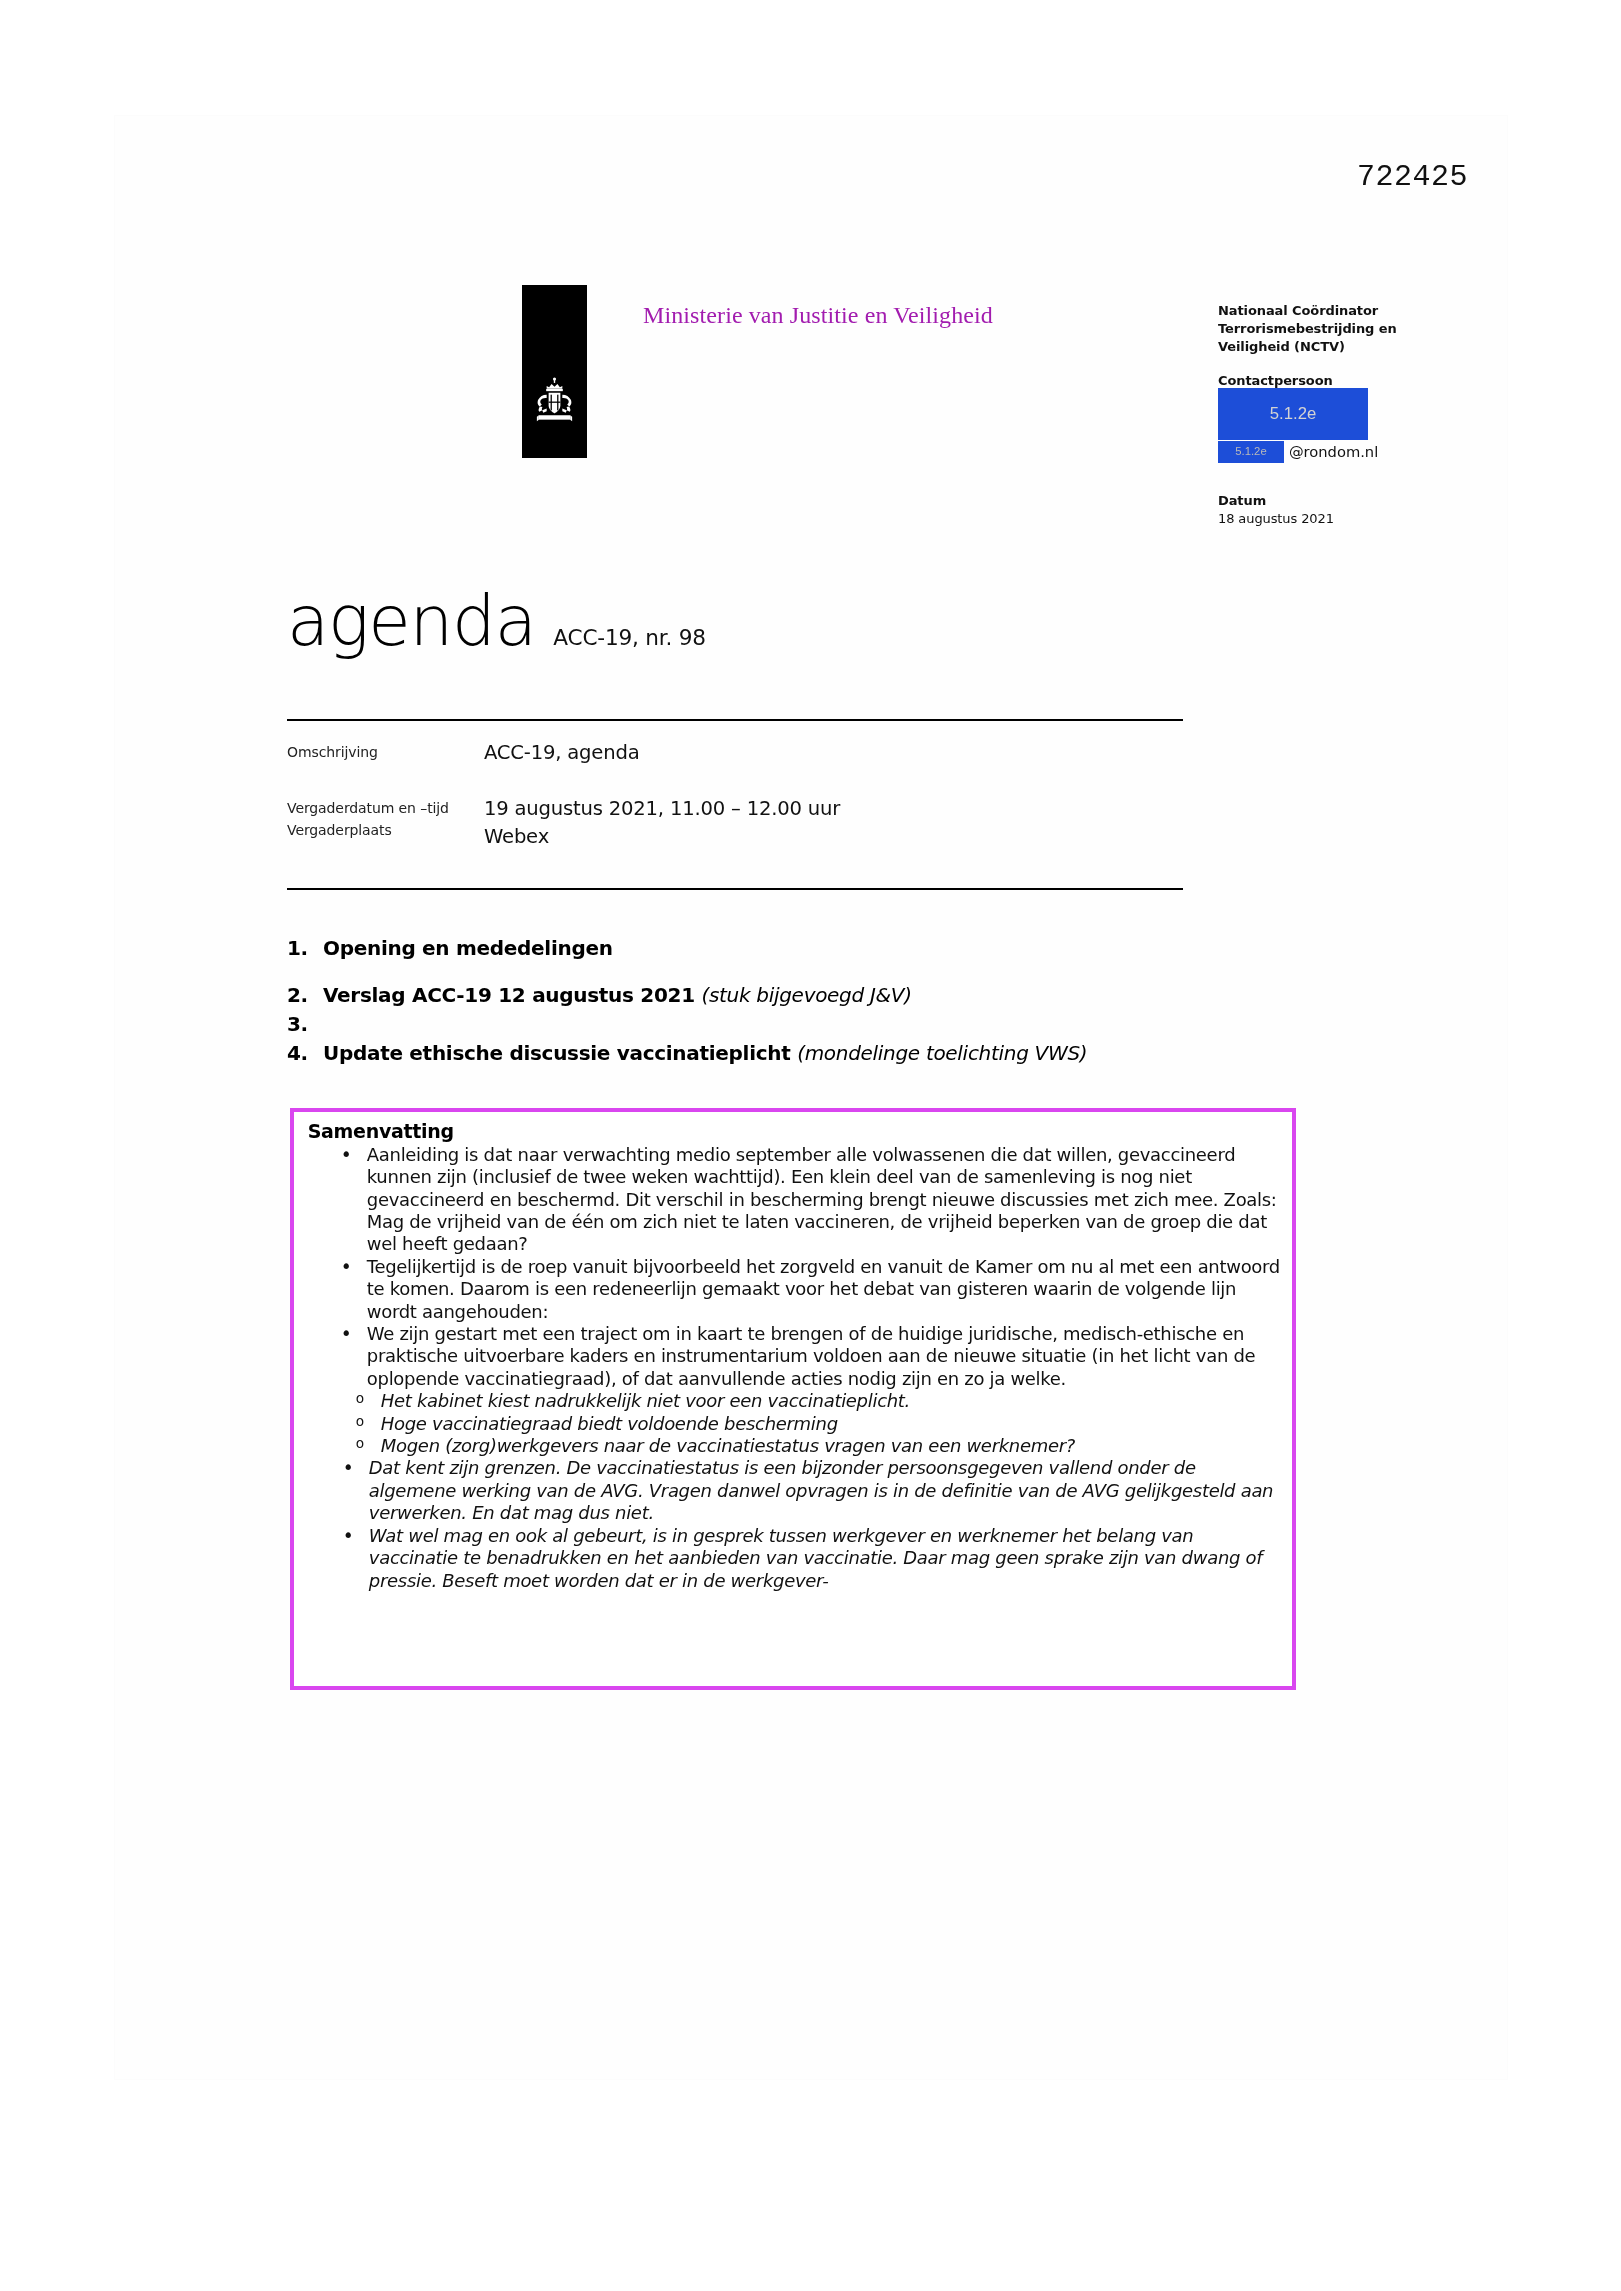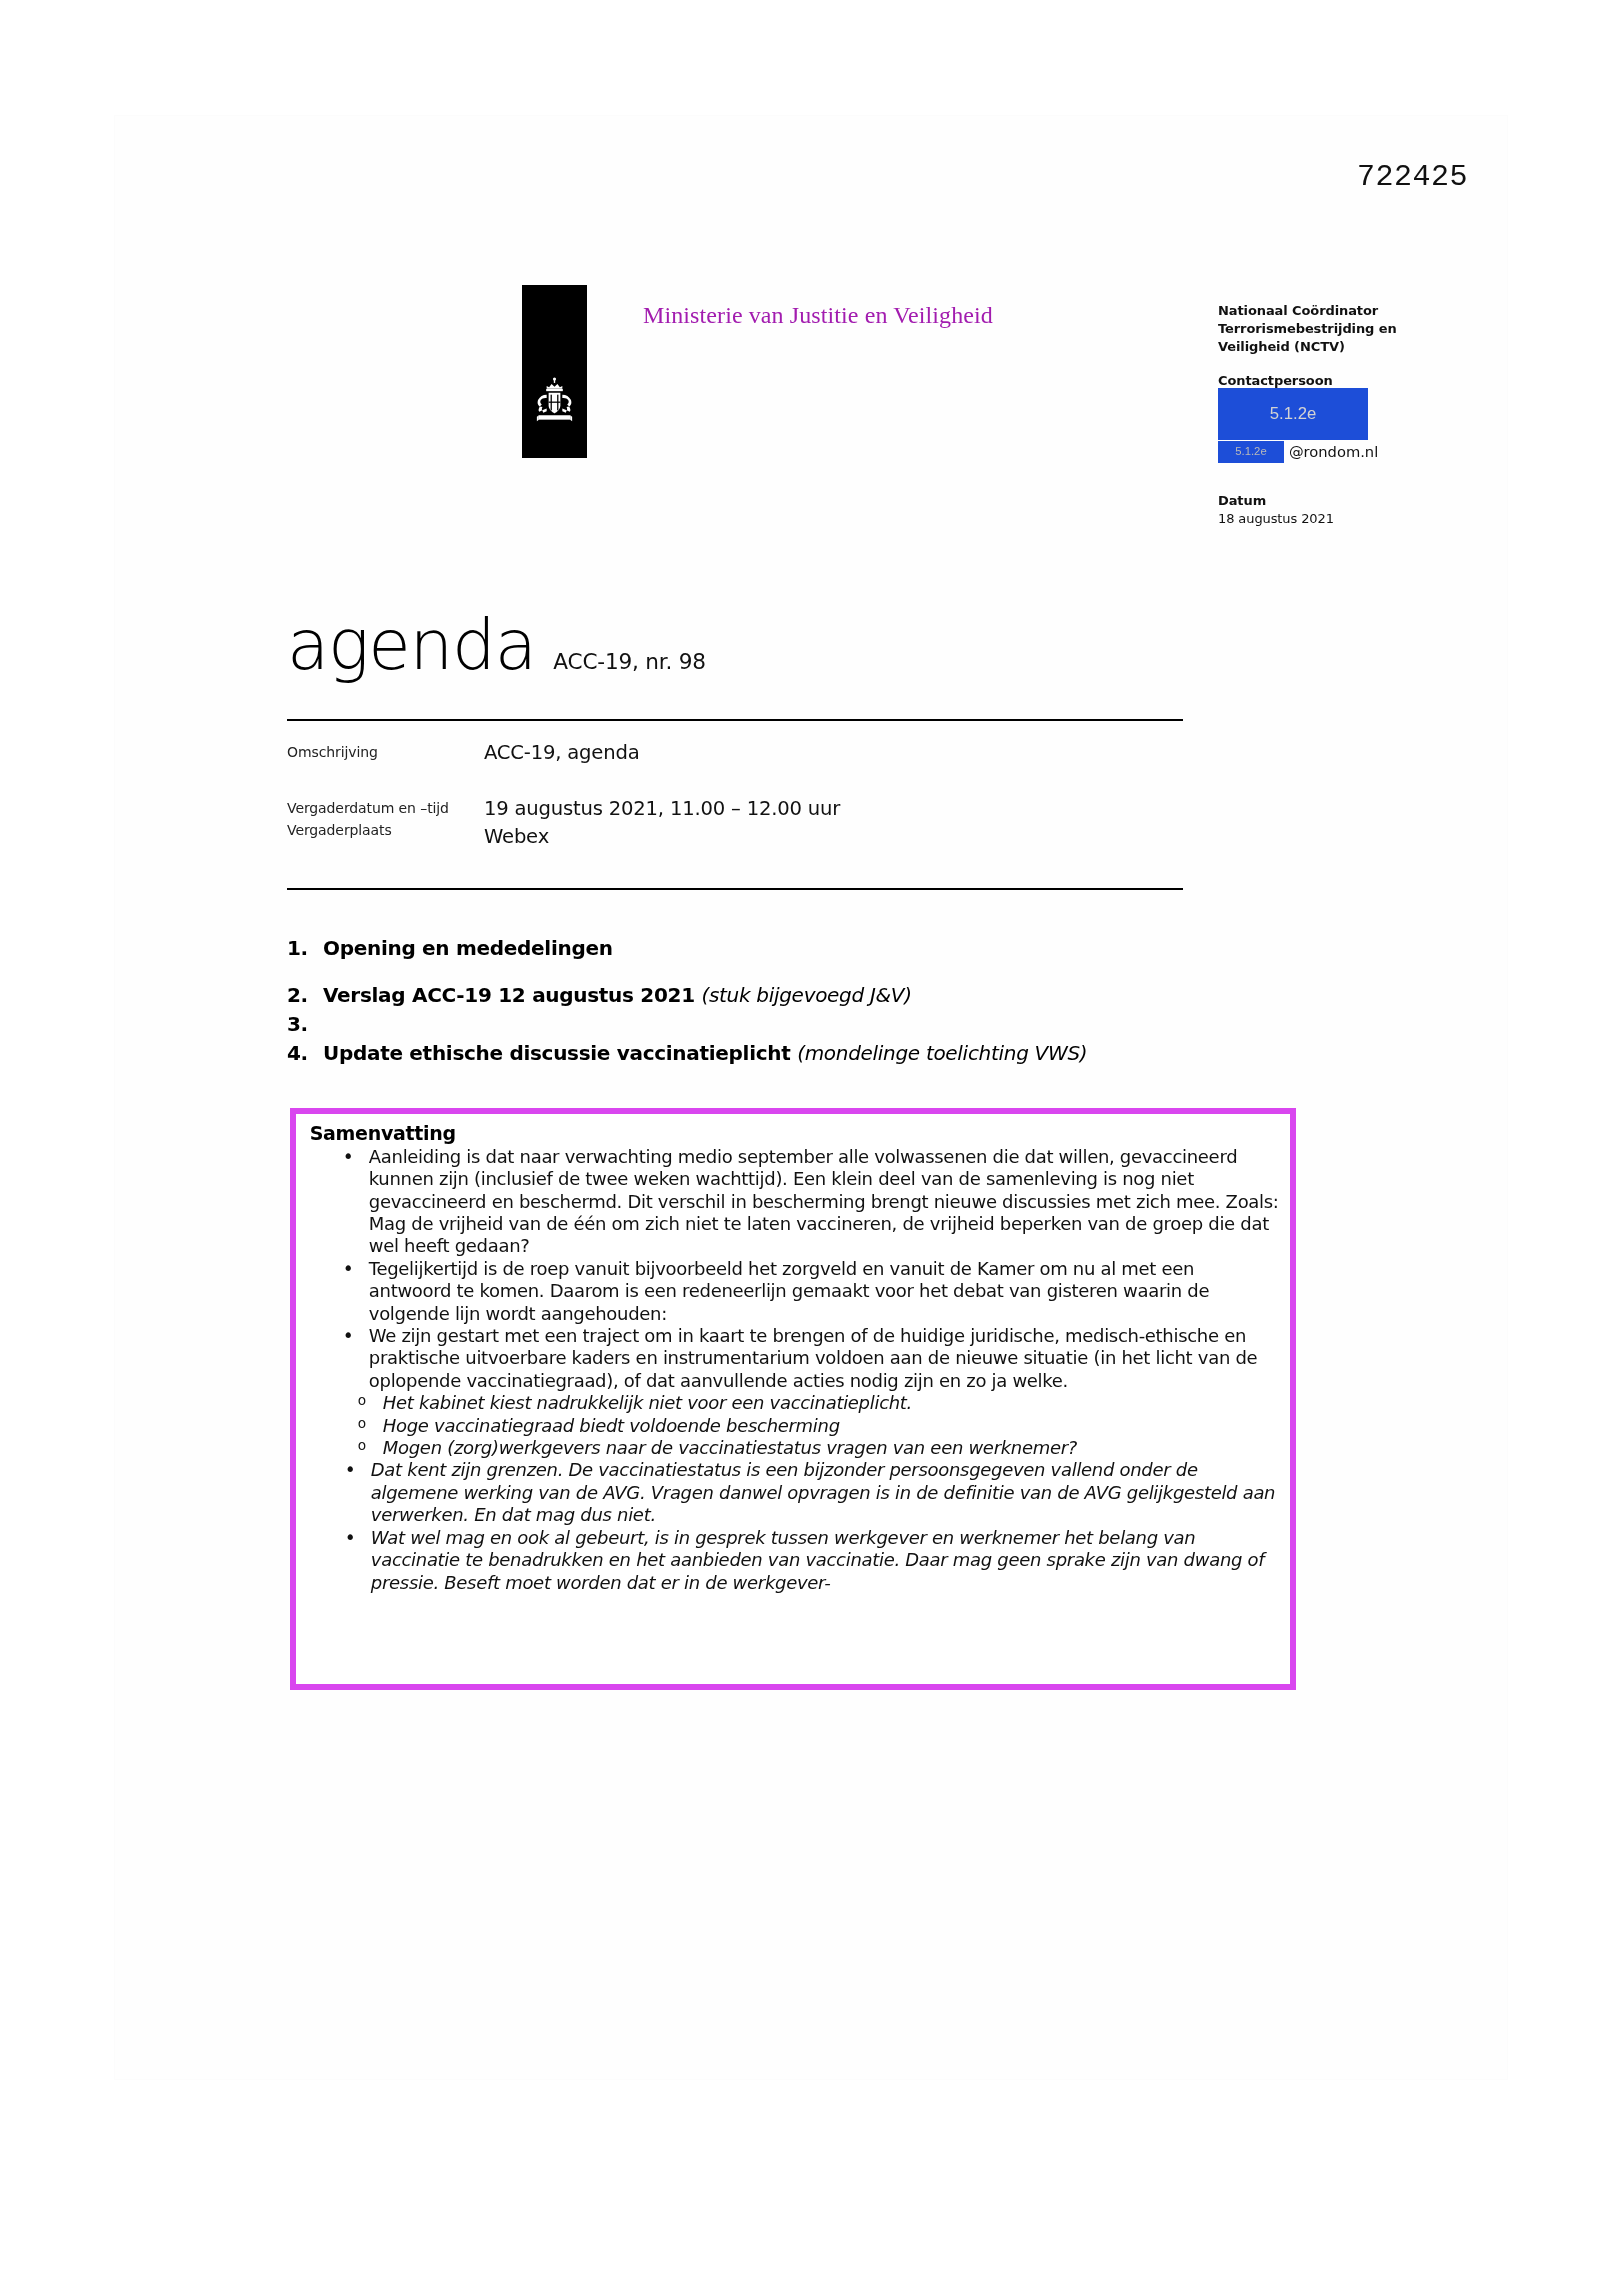--- a/index.html
+++ b/index.html
@@ -125,21 +125,21 @@
     font-size: 14.7px;
     margin-left: 4.9px;
     color: #111;
     font-family: "DejaVu Sans", sans-serif;
   }
 
   
   .title-row {
     position: absolute;
     left: 172px;
-    top: 495px;
+    top: 471px;
     display: flex;
     align-items: baseline;
   }
   .title-main {
     font-family: "DejaVu Sans", sans-serif;
     font-size: 69px;
     font-weight: 300;
     letter-spacing: -1.2px;
     color: #000;
     line-height: 1;
@@ -221,21 +221,21 @@
     letter-spacing: -0.3px;
   }
 
   
   .summary-box {
     position: absolute;
     left: 175px;
     top: 992px;
     width: 1006px;
     height: 582px;
-    border: 6px solid #d946ef;
+    border: 4px solid #d946ef;
     box-sizing: border-box;
     overflow: hidden;
     background: #fff;
   }
   .summary-inner {
     padding: 7.8px 9.8px 0 9.8px;
   }
   .summary-title {
     font-family: "DejaVu Sans", sans-serif;
     font-weight: bold;

